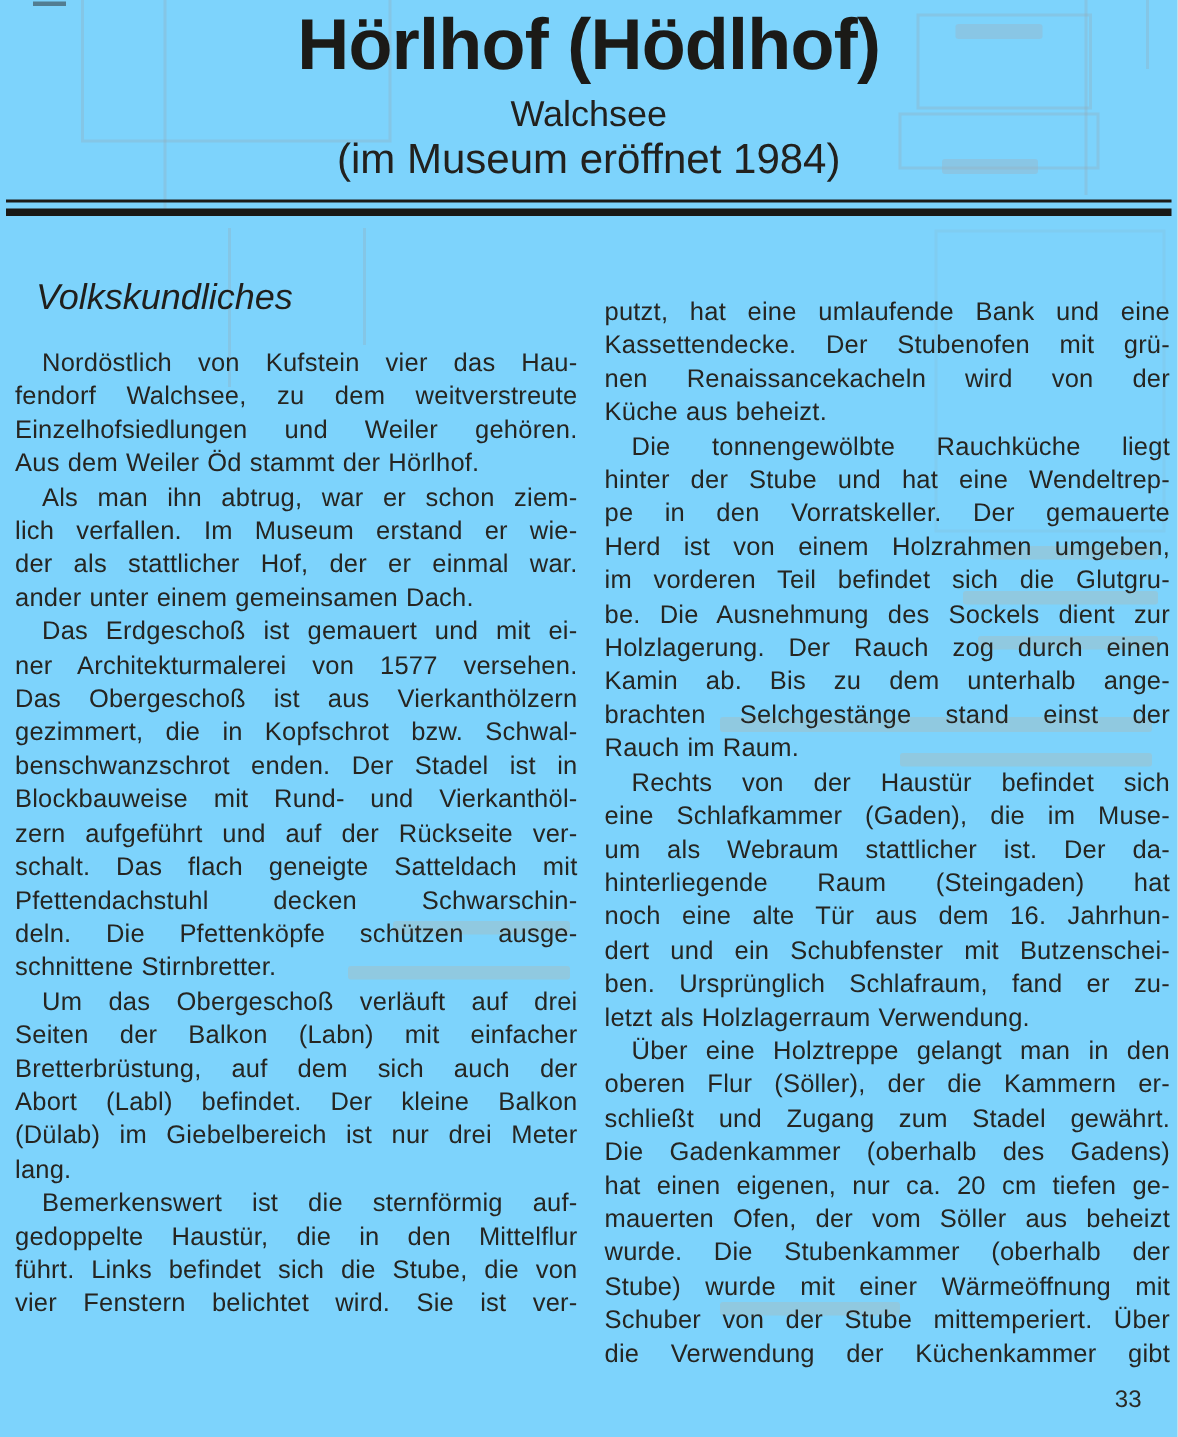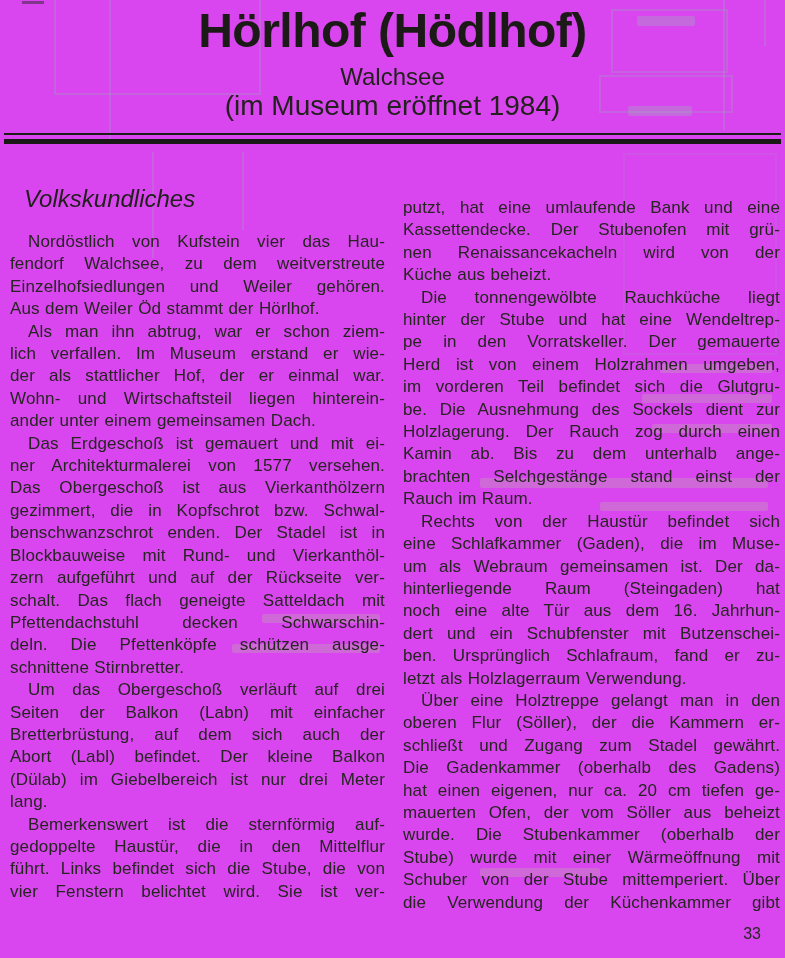--- a/index.html
+++ b/index.html
@@ -1,19 +1,19 @@
 <!DOCTYPE html>
 <html><head>
 <meta charset="utf-8">
 <style>
   html,body{margin:0;padding:0;background:#efede8;}
   .page{
     position:relative;
     width:785px;height:958px;
-    background:#d946ef;
+    background:#7dd3fc;
     overflow:hidden;
     font-family:"Liberation Sans","DejaVu Sans",sans-serif;
     color:#24231f;
   }
   .ghost{position:absolute;inset:0;pointer-events:none;}
   .hdr{position:absolute;left:0;top:0;width:100%;text-align:center;}
   .title{
     position:absolute;left:0;top:4px;width:100%;
     font-size:48px;line-height:54px;font-weight:bold;
     letter-spacing:-0.5px;color:#1b1a17;margin:0;
@@ -92,21 +92,20 @@
       <div class="para">
         <div class="line indent">Nordöstlich von Kufstein vier das Hau-</div>
         <div class="line">fendorf Walchsee, zu dem weitverstreute</div>
         <div class="line">Einzelhofsiedlungen und Weiler gehören.</div>
         <div class="line plain">Aus dem Weiler Öd stammt der Hörlhof.</div>
       </div>
       <div class="para">
         <div class="line indent">Als man ihn abtrug, war er schon ziem-</div>
         <div class="line">lich verfallen. Im Museum erstand er wie-</div>
         <div class="line">der als stattlicher Hof, der er einmal war.</div>
-        <div class="line">Wohn- und Wirtschaftsteil liegen hinterein-</div>
         <div class="line plain">ander unter einem gemeinsamen Dach.</div>
       </div>
       <div class="para">
         <div class="line indent">Das Erdgeschoß ist gemauert und mit ei-</div>
         <div class="line">ner Architekturmalerei von 1577 versehen.</div>
         <div class="line">Das Obergeschoß ist aus Vierkanthölzern</div>
         <div class="line">gezimmert, die in Kopfschrot bzw. Schwal-</div>
         <div class="line">benschwanzschrot enden. Der Stadel ist in</div>
         <div class="line">Blockbauweise mit Rund- und Vierkanthöl-</div>
         <div class="line">zern aufgeführt und auf der Rückseite ver-</div>
@@ -146,21 +145,21 @@
         <div class="line">im vorderen Teil befindet sich die Glutgru-</div>
         <div class="line">be. Die Ausnehmung des Sockels dient zur</div>
         <div class="line">Holzlagerung. Der Rauch zog durch einen</div>
         <div class="line">Kamin ab. Bis zu dem unterhalb ange-</div>
         <div class="line">brachten Selchgestänge stand einst der</div>
         <div class="line plain">Rauch im Raum.</div>
       </div>
       <div class="para">
         <div class="line indent">Rechts von der Haustür befindet sich</div>
         <div class="line">eine Schlafkammer (Gaden), die im Muse-</div>
-        <div class="line">um als Webraum gemeinsamen ist. Der da-</div>
+        <div class="line">um als Webraum stattlicher ist. Der da-</div>
         <div class="line">hinterliegende Raum (Steingaden) hat</div>
         <div class="line">noch eine alte Tür aus dem 16. Jahrhun-</div>
         <div class="line">dert und ein Schubfenster mit Butzenschei-</div>
         <div class="line">ben. Ursprünglich Schlafraum, fand er zu-</div>
         <div class="line plain">letzt als Holzlagerraum Verwendung.</div>
       </div>
       <div class="para">
         <div class="line indent">Über eine Holztreppe gelangt man in den</div>
         <div class="line">oberen Flur (Söller), der die Kammern er-</div>
         <div class="line">schließt und Zugang zum Stadel gewährt.</div>

